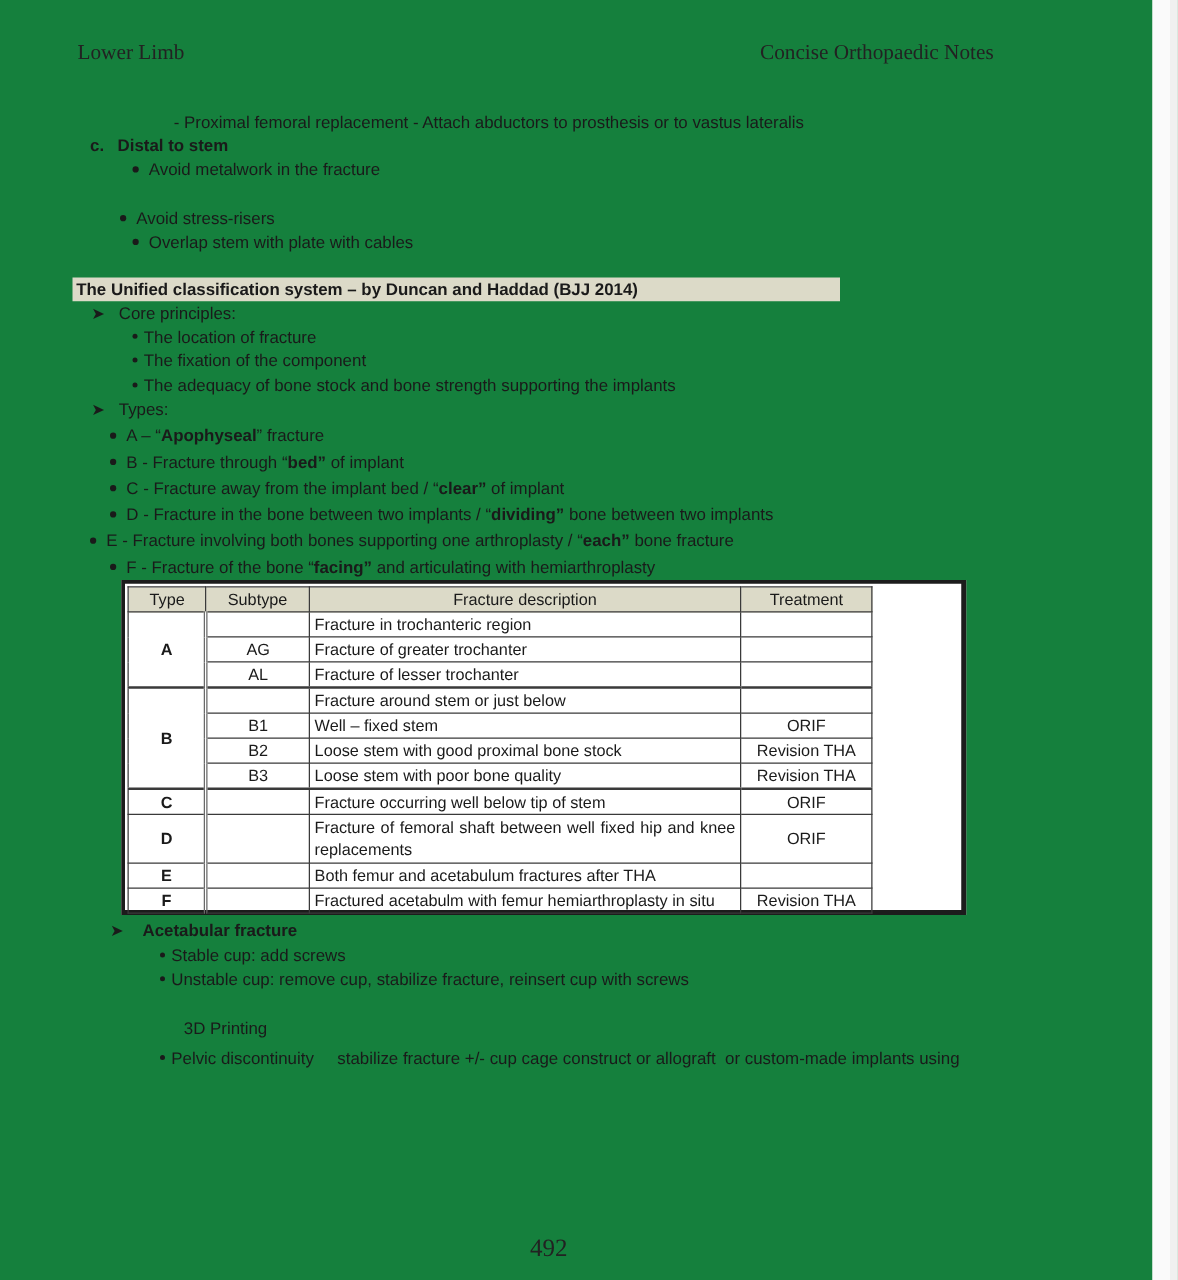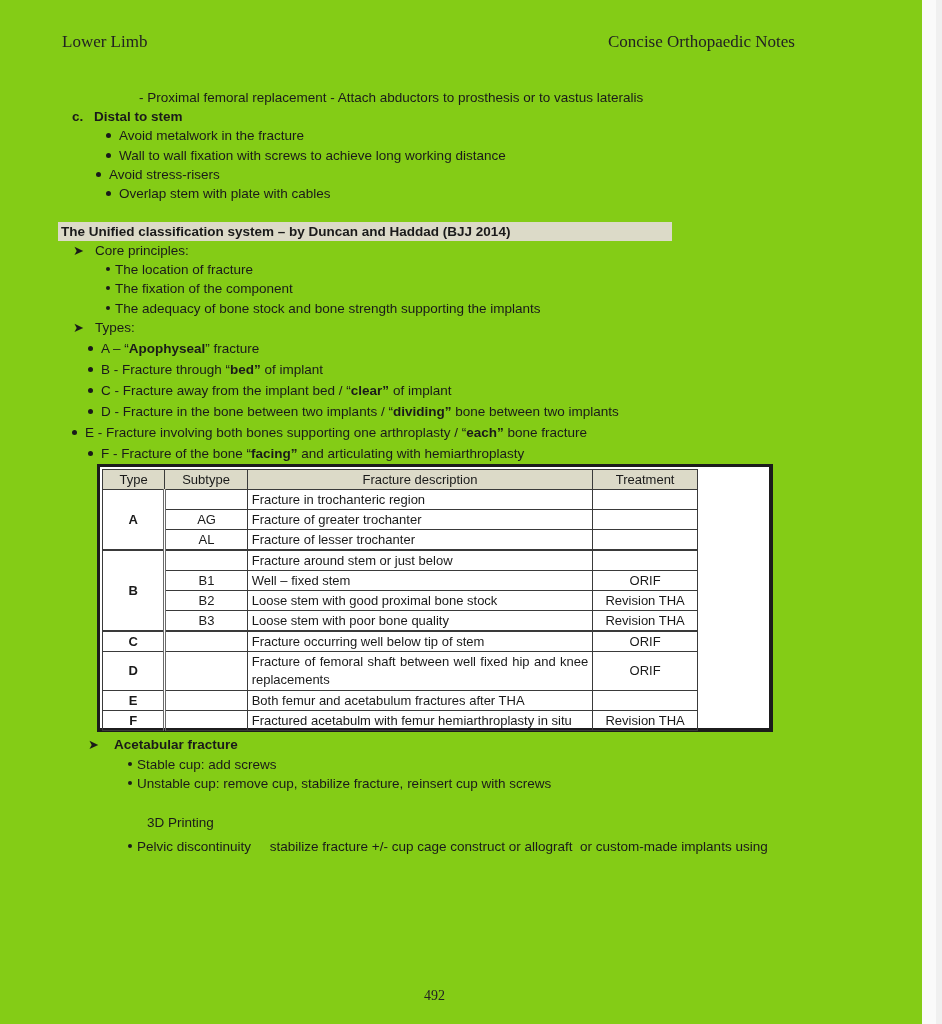--- a/index.html
+++ b/index.html
@@ -13,21 +13,21 @@
       position: relative;
       overflow: hidden;
       font-family: "Liberation Sans", "DejaVu Sans", sans-serif;
       color: #1a1a1a;
     }
     .page {
       position: absolute;
       left: 0; top: 0;
       width: 922px;
       height: 1024px;
-      background: #84cc16;
+      background: #15803d;
     }
     .scrollbar {
       position: absolute;
       right: 0; top: 0;
       width: 6px;
       height: 1024px;
       background: #f0f0f0;
     }
     .scrollbar-gap {
       position: absolute;
@@ -129,39 +129,38 @@
     table.cls .col-treat { width: 104px; text-align: center; }
     table.cls td.sep-left { border-left: 3px double #6a6a6a; }
     table.cls tr.group-start td { border-top: 2px solid #3a3a3a; }
     table.cls td.desc-wrap { white-space: normal; text-align: justify; line-height: 18px; padding-top: 1px; padding-bottom: 1px; }
 
     .page-number {
       position: absolute;
       left: 424px;
       top: 988px;
       font-family: "Liberation Serif", "DejaVu Serif", serif;
-      font-size: 14px;
+      font-size: 20px;
       color: #222;
     }
   </style>
 </head>
 <body>
 
 <div class="page">
 
   <div class="running-head-left">Lower Limb</div>
   <div class="running-head-right">Concise Orthopaedic Notes</div>
 
   <div class="txt" style="left:139px; top:89px;">- Proximal femoral replacement - Attach abductors to prosthesis or to vastus lateralis</div>
 
   <div class="txt bold" style="left:72px; top:108px;">c.</div>
   <div class="txt bold" style="left:94px; top:108px;">Distal to stem</div>
 
   <div class="txt" style="left:106px; top:127px;"><span class="bullet-dot"></span><span>Avoid metalwork in the fracture</span></div>
-  <div class="txt" style="left:106px; top:147px;"><span class="bullet-dot"></span><span>Wall to wall fixation with screws to achieve long working distance</span></div>
   <div class="txt" style="left:96px; top:166px;"><span class="bullet-dot"></span><span>Avoid stress-risers</span></div>
   <div class="txt" style="left:106px; top:185px;"><span class="bullet-dot"></span><span>Overlap stem with plate with cables</span></div>
 
   <div class="heading-band"></div>
   <div class="heading-text">The Unified classification system – by Duncan and Haddad (BJJ 2014)</div>
 
   <div class="txt" style="left:73px; top:242px;"><span class="arrow">➤</span><span>Core principles:</span></div>
 
   <div class="txt" style="left:106px; top:261px;"><span class="bullet-dot" style="width:4px;height:4px;margin-right:5px;"></span><span>The location of fracture</span></div>
   <div class="txt" style="left:106px; top:280px;"><span class="bullet-dot" style="width:4px;height:4px;margin-right:5px;"></span><span>The fixation of the component</span></div>

